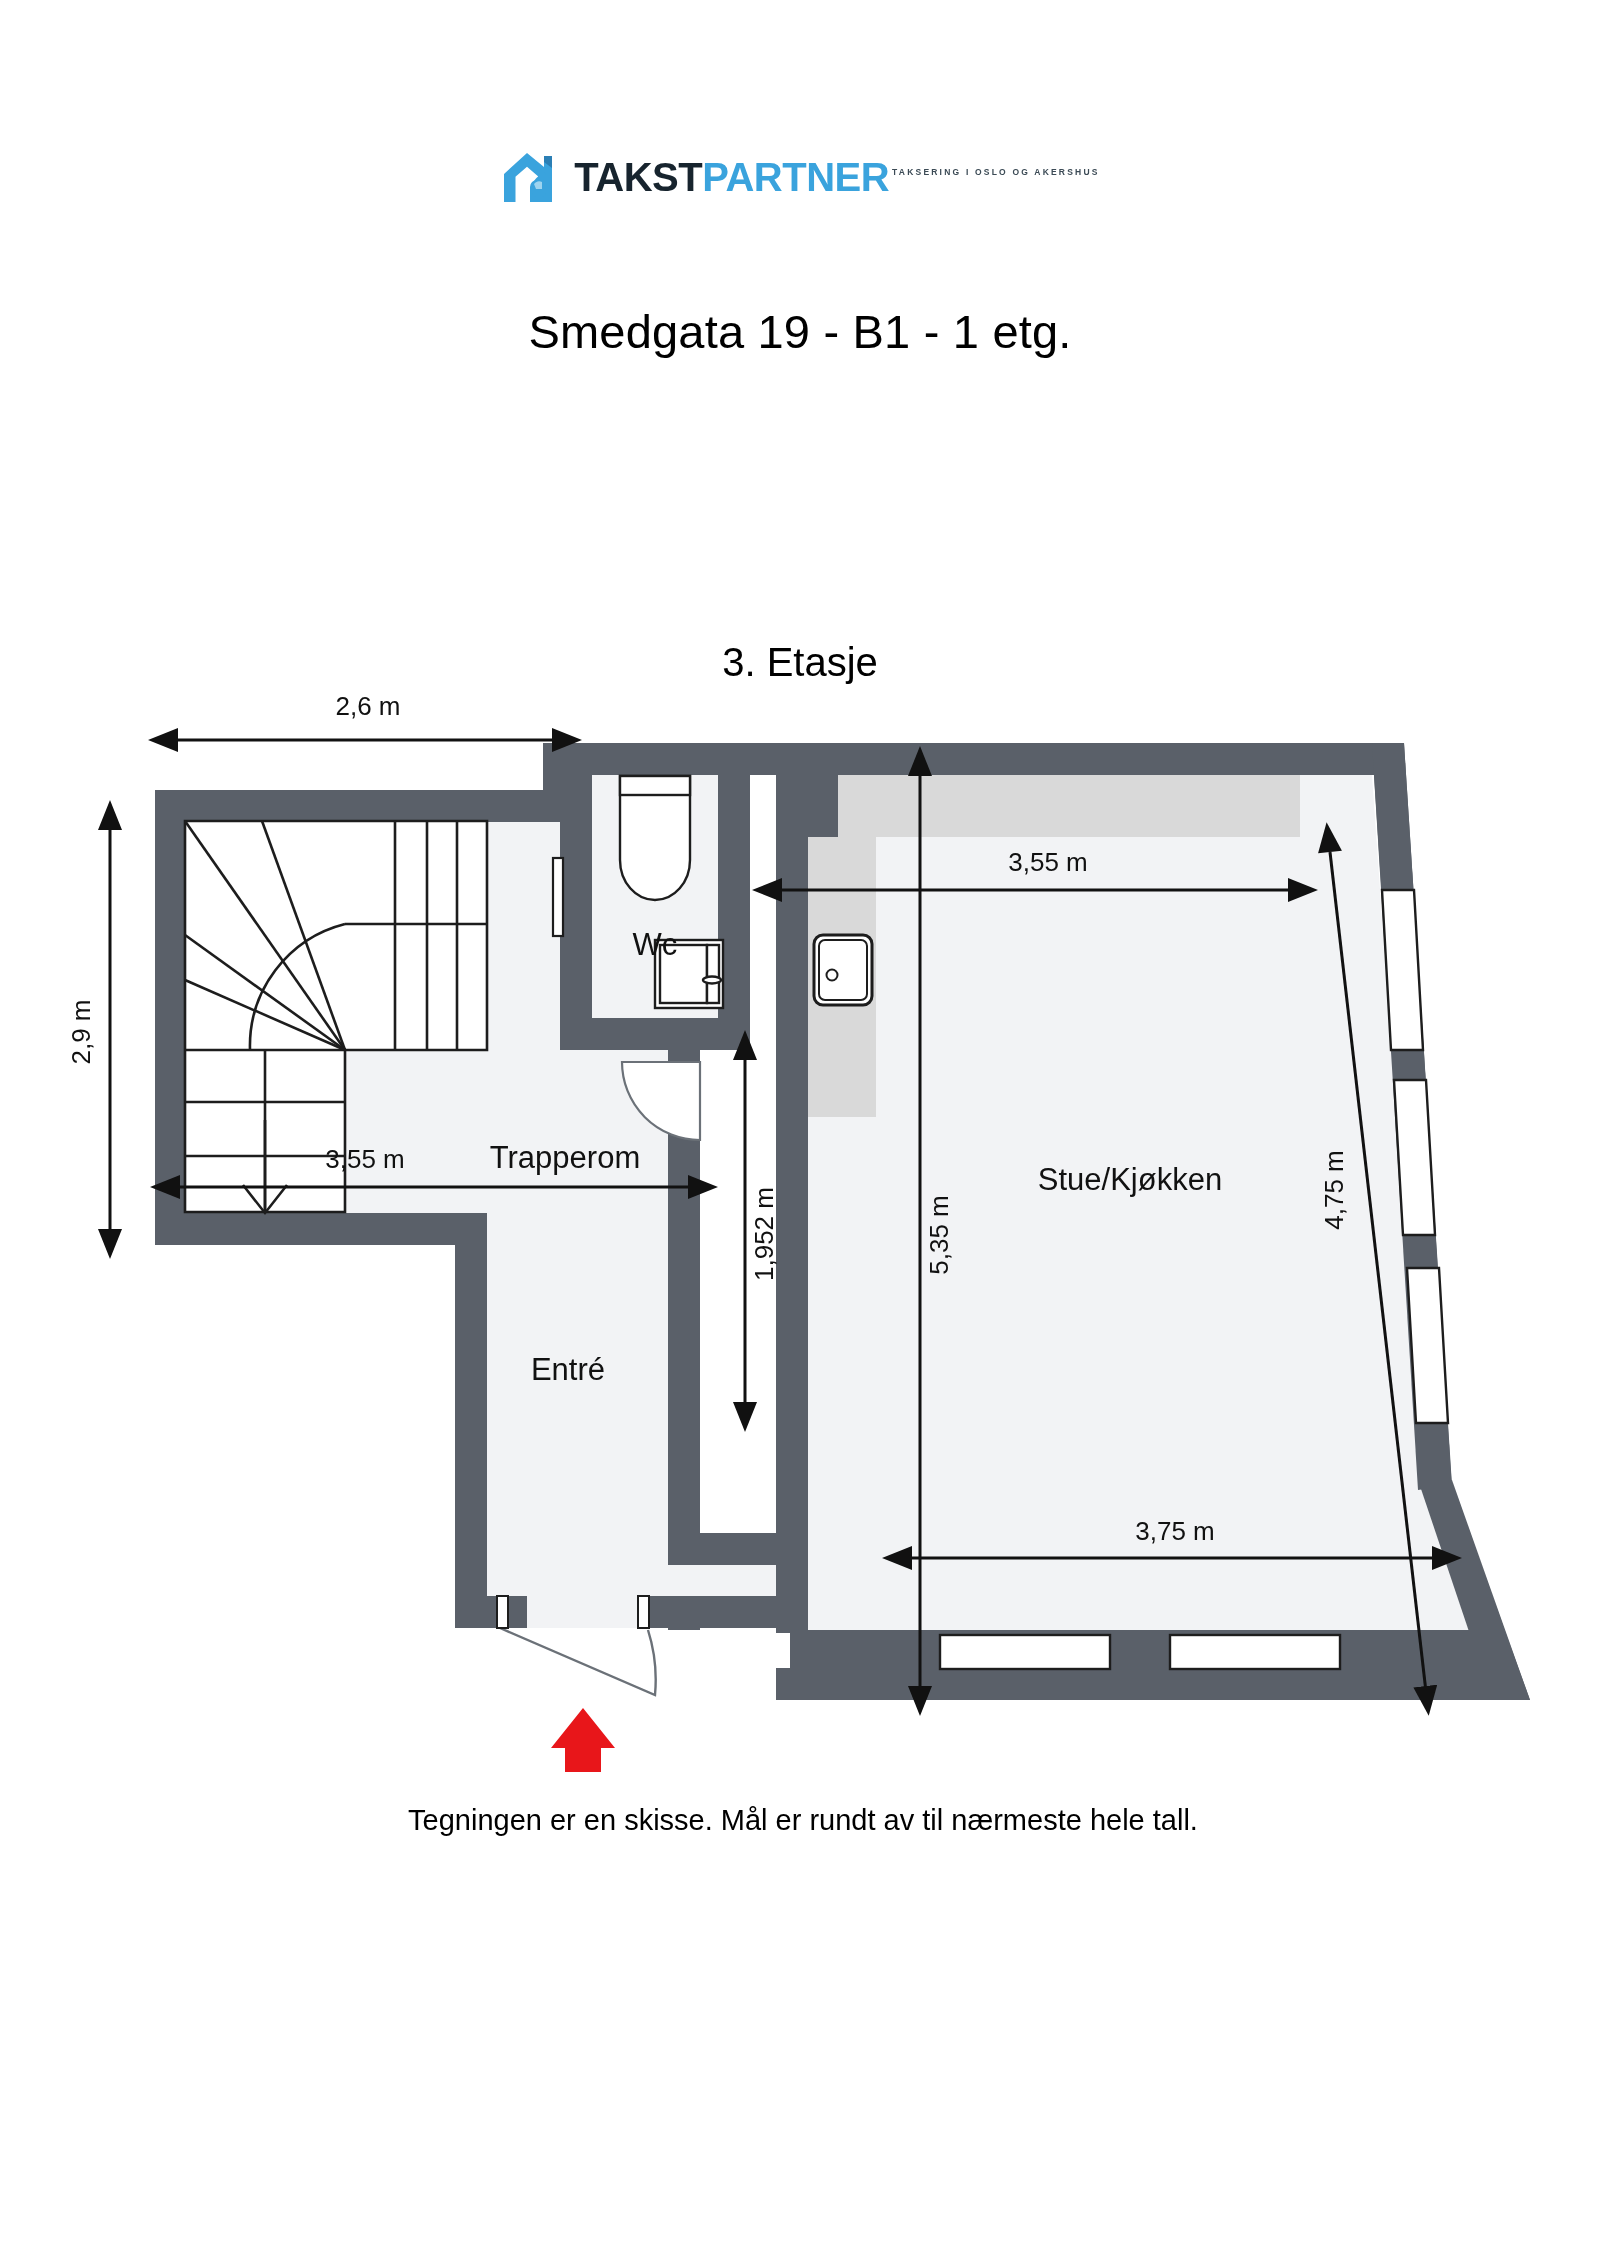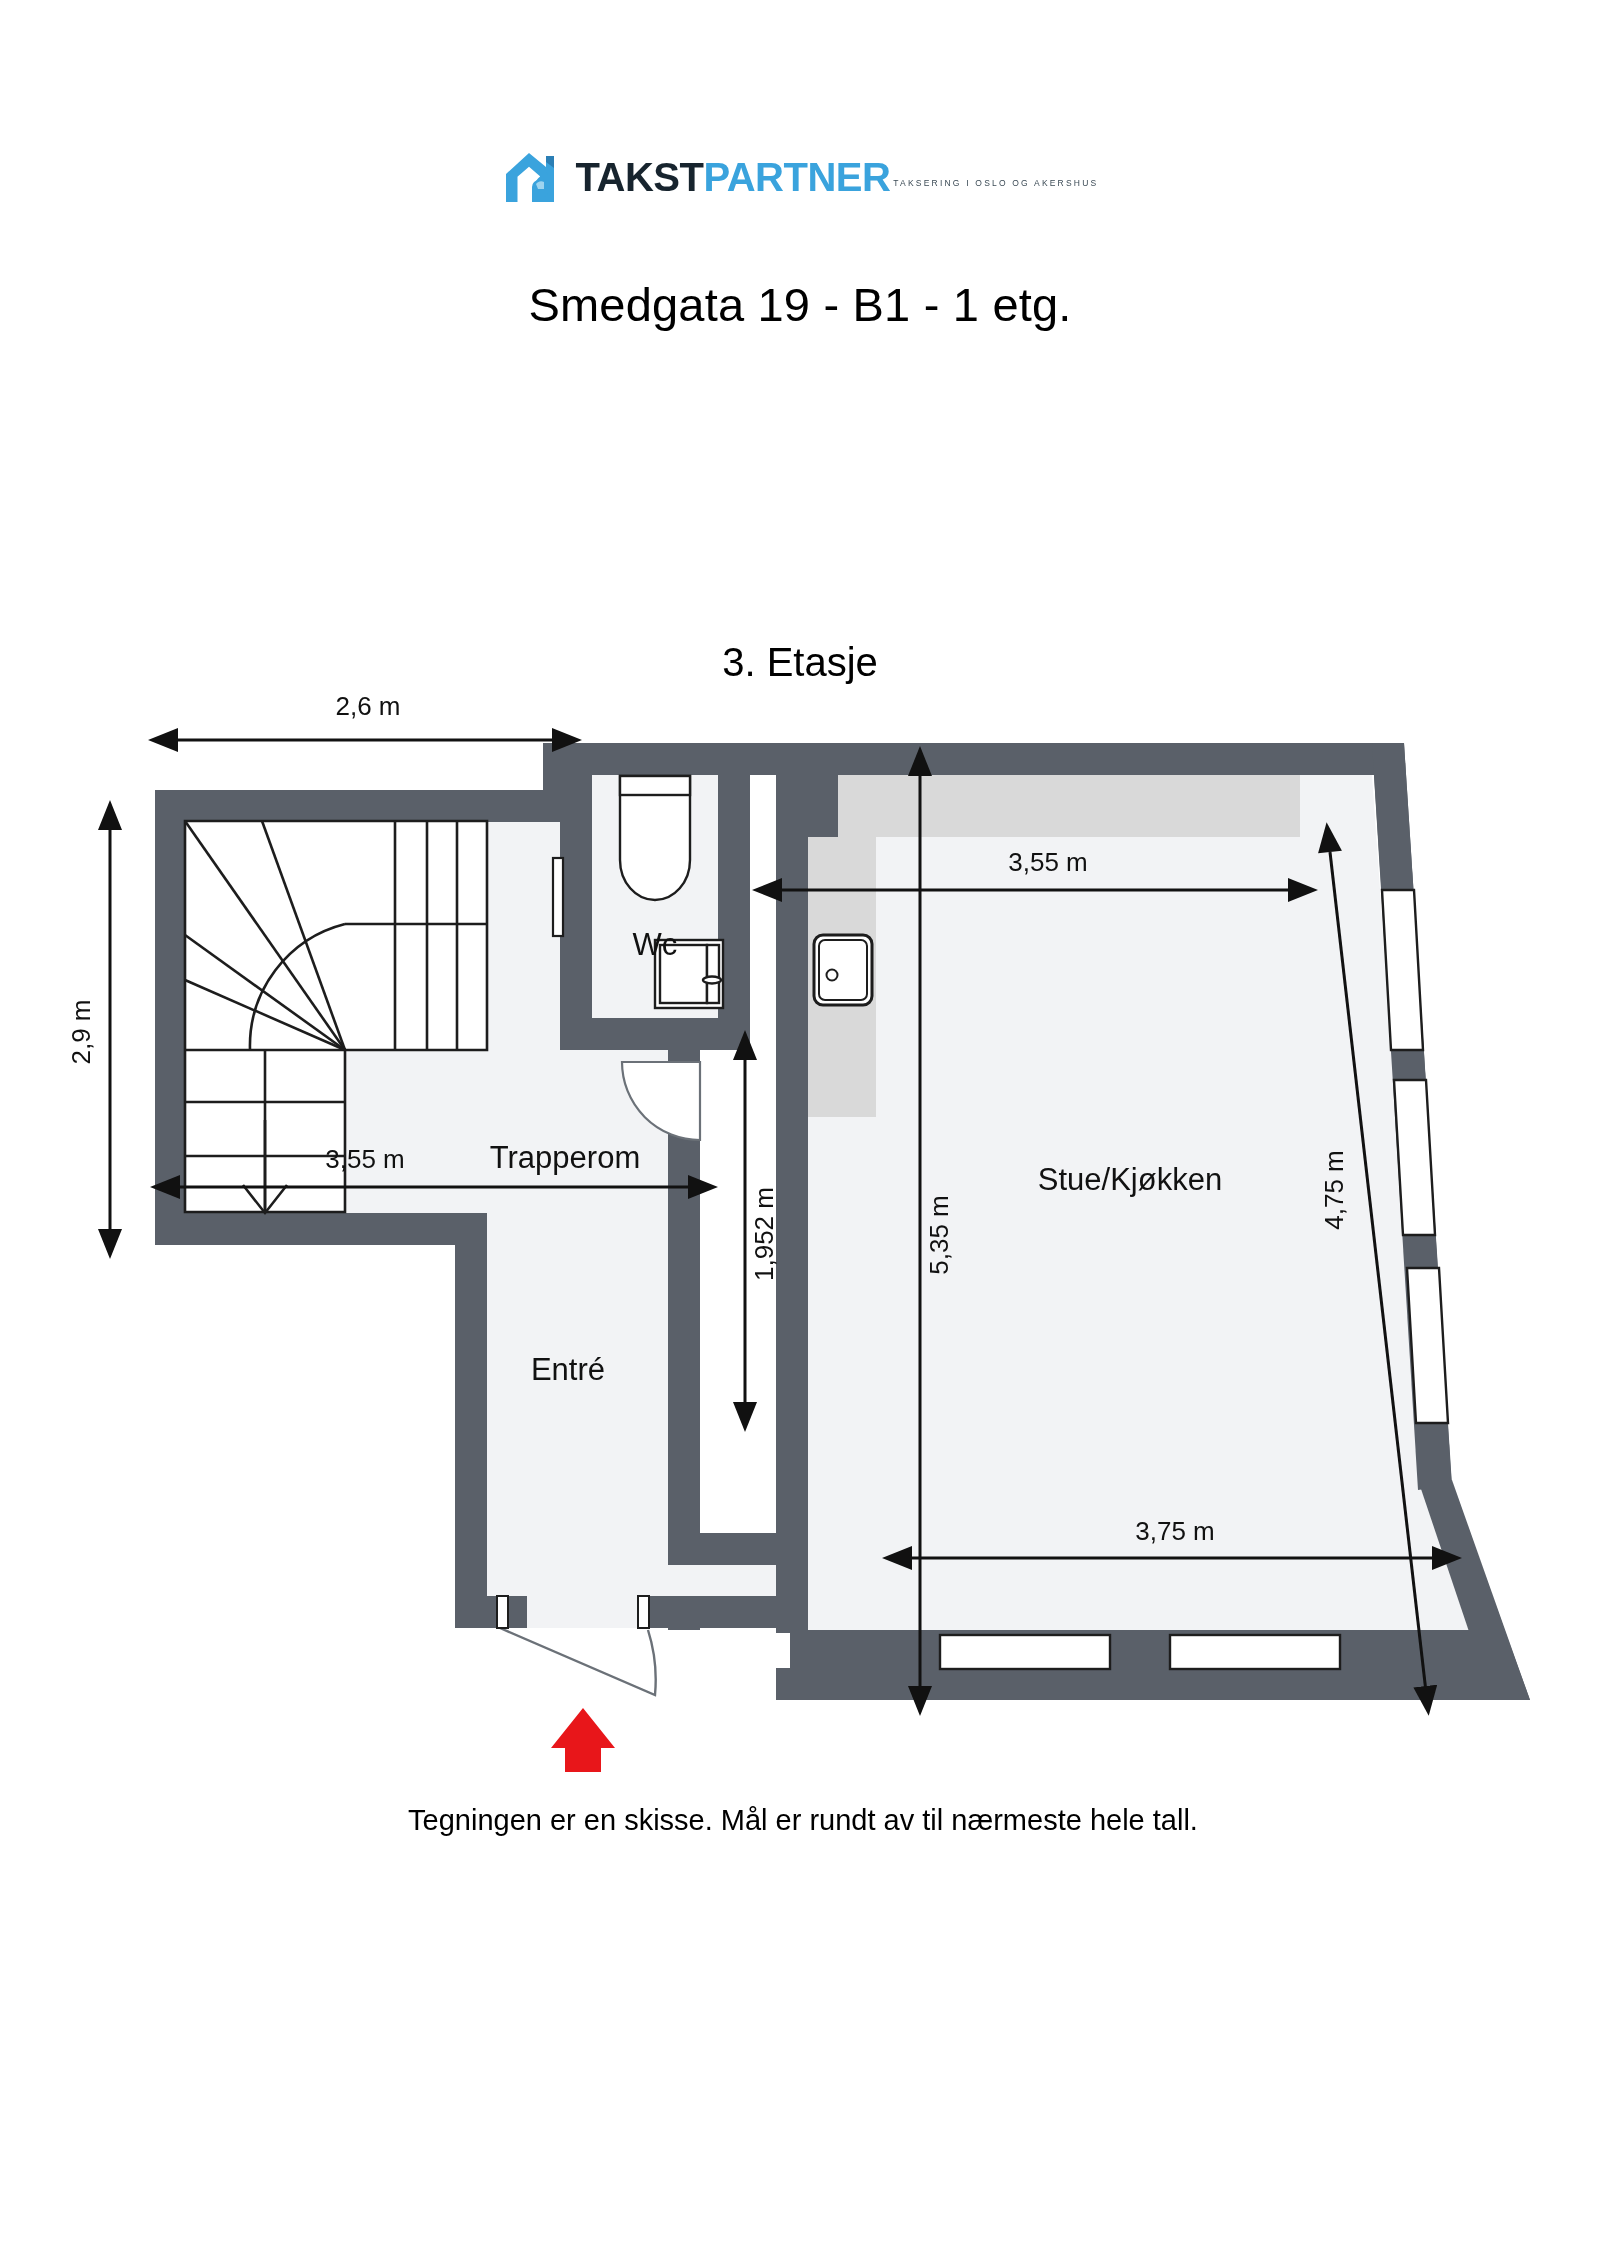--- a/index.html
+++ b/index.html
@@ -33,31 +33,31 @@
     font-size: 40px;
     letter-spacing: -0.5px;
     white-space: nowrap;
   }
   #logo-wordmark .dark { color: #17242e; }
   #logo-wordmark .blue { color: #3aa3dd; }
   #logo-tagline {
     font-size: 8.5px;
     letter-spacing: 2.2px;
     color: #3b4a55;
-    margin-top: 22px;
+    margin-top: 11px;
     margin-left: 3px;
     white-space: nowrap;
-    font-weight: normal;
+    font-weight: bold;
   }
 
   
   #page-title {
     position: absolute;
     left: 0; right: 0;
-    top: 277px;
+    top: 304px;
     text-align: center;
     font-size: 47px;
     font-weight: normal;
     letter-spacing: 0.2px;
     color: #000;
   }
 
   
   #floor-label {
     position: absolute;

